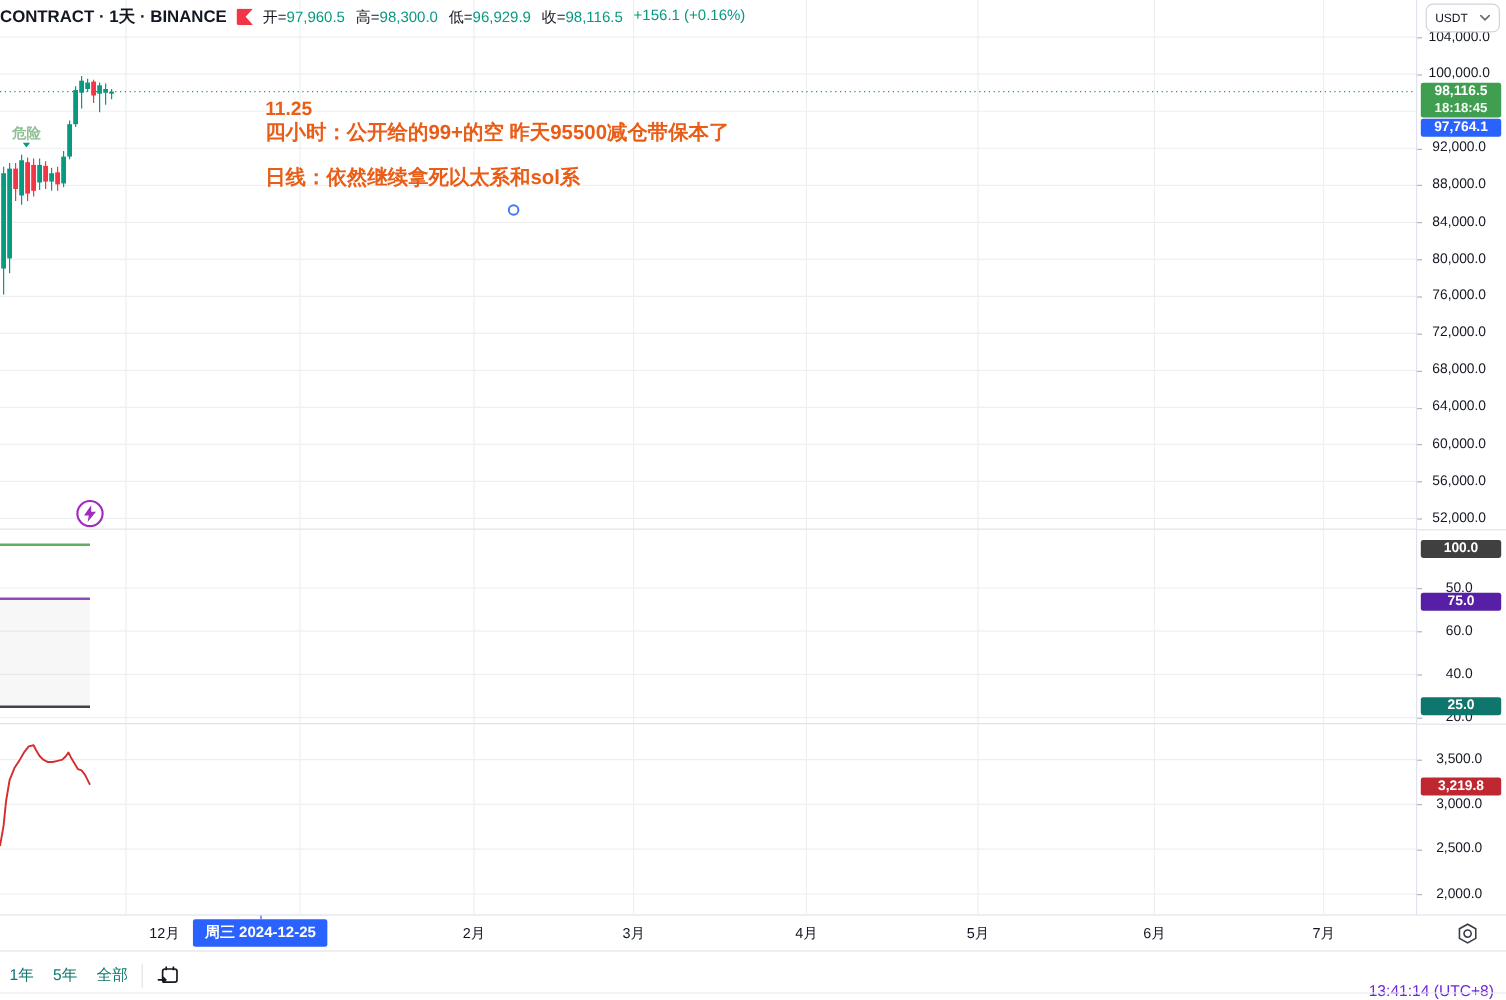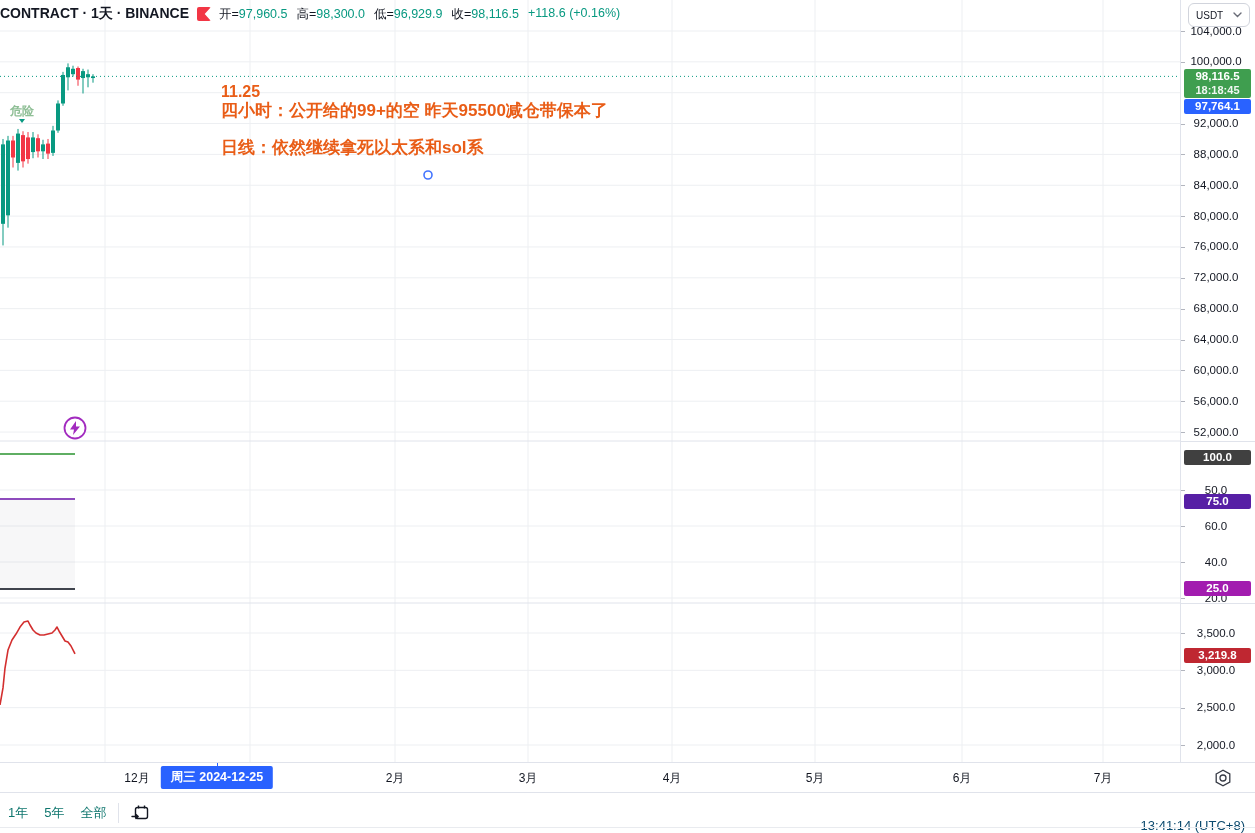--- a/index.html
+++ b/index.html
@@ -47,21 +47,21 @@
                 padding:3px 10px; border-radius:2px; white-space:nowrap; }
   #date-badge-tick { position:absolute; top:0; width:1px; height:3px; background:#2962ff; }
   #axis-settings { position:absolute; left:1213px; top:5px; width:20px; height:20px; cursor:pointer; }
 
   
   #toolbar { position:absolute; left:0; top:792px; width:1255px; height:41px; background:#fff; border-top:1px solid #e0e3eb;
              display:flex; align-items:center; font-size:13px; color:#131722; }
   .range-btn { background:none; border:none; font-family:inherit; font-size:13px; color:#0f766e; padding:4px 8px; cursor:pointer; }
   .tb-divider { width:1px; height:20px; background:#e0e3eb; margin:0 8px 0 4px; }
   .cal-btn { width:26px; height:26px; display:flex; align-items:center; justify-content:center; cursor:pointer; }
-  .clock { margin-left:auto; margin-right:10px; font-size:13px; color:#0c4a6e; cursor:pointer;margin-top:24px; }
+  .clock { margin-left:auto; margin-right:10px; font-size:13px; color:#6d28d9; cursor:pointer;margin-top:24px; }
   #footer-line { position:absolute; left:0; top:827px; width:1255px; height:1px; background:#e9ebef; }
 </style>
 </head>
 <body>
 
 <div id="app">
 
   <div id="chart-area">
     <svg id="chart-svg" width="1180" height="762">
         <line x1="105" y1="0" x2="105" y2="762" stroke="#edeff2" stroke-width="1"></line>
@@ -147,21 +147,21 @@
       </svg>
 
     <div id="symbol-header">
       <span class="sym-title">CONTRACT · 1天 · BINANCE</span>
       <span class="sym-icon"></span>
       <span class="ohlc-group">
         <span><span class="ohlc-lbl">开=</span><span class="ohlc-val">97,960.5</span></span>
         <span><span class="ohlc-lbl">高=</span><span class="ohlc-val">98,300.0</span></span>
         <span><span class="ohlc-lbl">低=</span><span class="ohlc-val">96,929.9</span></span>
         <span><span class="ohlc-lbl">收=</span><span class="ohlc-val">98,116.5</span></span>
-        <span class="chg">+118.6 (+0.16%)</span>
+        <span class="chg">+156.1 (+0.16%)</span>
       </span>
     </div>
 
     <div class="note note-date">11.25</div>
     <div class="note note-l1">四小时：公开给的99+的空 昨天95500减仓带保本了</div>
     <div class="note note-l2">日线：依然继续拿死以太系和sol系</div>
     <div class="danger">危险</div>
   </div>
 
   <div id="price-axis">
@@ -221,21 +221,21 @@
       </div>
       <div class="badge" style="top: 99px; background: rgb(41, 98, 255);">
         <div class="b-main">97,764.1</div>
       </div>
       <div class="badge" style="top: 450px; background: #404040;">
         <div class="b-main">100.0</div>
       </div>
       <div class="badge" style="top: 494px; background: rgb(87, 31, 165);">
         <div class="b-main">75.0</div>
       </div>
-      <div class="badge" style="top: 581px; background: #a21caf;">
+      <div class="badge" style="top: 581px; background: #0f766e;">
         <div class="b-main">25.0</div>
       </div>
       <div class="badge" style="top: 648px; background: rgb(191, 39, 49);">
         <div class="b-main">3,219.8</div>
       </div>
     </div>
 
   <div id="time-axis">
     <div id="date-badge" style="left: 217px;">周三 2024-12-25</div>
     <div id="date-badge-tick" style="left: 217px;"></div>

